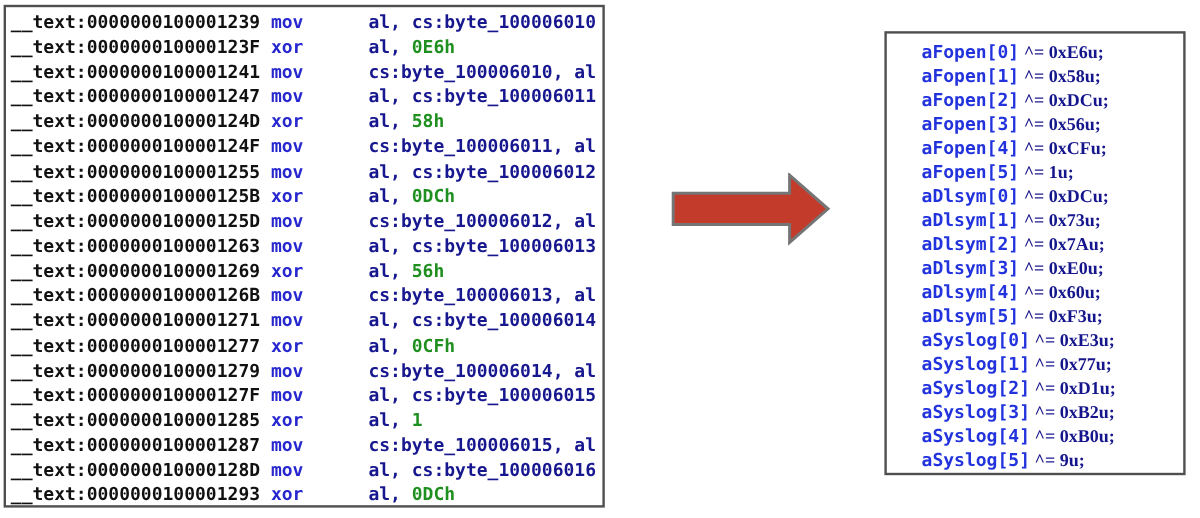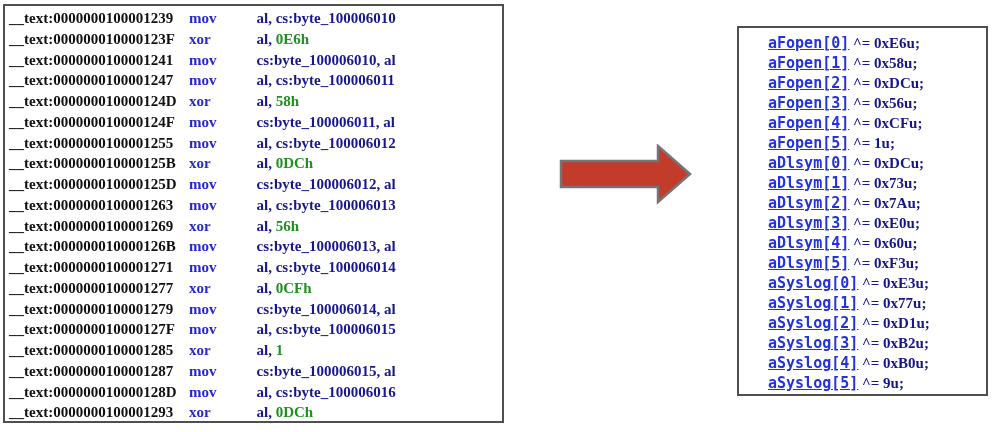--- a/index.html
+++ b/index.html
@@ -12,34 +12,34 @@
     position:relative;width:1000px;height:432px;background:var(--bg);
     font-family:"DejaVu Sans Mono","Liberation Mono",monospace;
     font-weight:bold;overflow:hidden;
   }
   .panel{
     position:absolute;box-sizing:border-box;background:#ffffff;
     border:2px solid var(--panel-border);white-space:pre;
   }
   .disasm-panel{
     left:3px;top:4px;width:501px;height:419px;
-    padding:2px 0 0 4px;font-size:15px;font-family:Liberation Serif, serif;
+    padding:2px 0 0 4px;font-size:15px;
   }
   .dline{height:20.75px;line-height:20.75px;white-space:pre;}
   .addr{display:inline-block;width:24ch;color:var(--addr);}
   .mn{display:inline-block;width:9ch;color:var(--mn);}
   .ops{color:var(--ops);}
   .imm{color:var(--imm);}
   .arrow-wrap{position:absolute;left:558px;top:144px;width:136px;height:64px;}
   .pseudo-panel{
     left:737px;top:26px;width:251px;height:370px;
     padding:5px 0 0 29px;font-size:15px;
   }
   .pline{height:20px;line-height:20px;white-space:pre;}
-  .pname{color:var(--pname);text-decoration:underline;}
+  .pname{color:var(--pname);}
   .pexpr{color:var(--pexpr);font-family:Liberation Serif, serif;}
 </style>
 </head>
 <body>
 
 <div class="stage">
 
   <div class="panel disasm-panel" id="disasm-panel"><div class="dline"><span class="addr">__text:0000000100001239</span><span class="mn">mov</span><span class="ops">al, cs:byte_100006010</span></div><div class="dline"><span class="addr">__text:000000010000123F</span><span class="mn">xor</span><span class="ops">al, </span><span class="imm">0E6h</span></div><div class="dline"><span class="addr">__text:0000000100001241</span><span class="mn">mov</span><span class="ops">cs:byte_100006010, al</span></div><div class="dline"><span class="addr">__text:0000000100001247</span><span class="mn">mov</span><span class="ops">al, cs:byte_100006011</span></div><div class="dline"><span class="addr">__text:000000010000124D</span><span class="mn">xor</span><span class="ops">al, </span><span class="imm">58h</span></div><div class="dline"><span class="addr">__text:000000010000124F</span><span class="mn">mov</span><span class="ops">cs:byte_100006011, al</span></div><div class="dline"><span class="addr">__text:0000000100001255</span><span class="mn">mov</span><span class="ops">al, cs:byte_100006012</span></div><div class="dline"><span class="addr">__text:000000010000125B</span><span class="mn">xor</span><span class="ops">al, </span><span class="imm">0DCh</span></div><div class="dline"><span class="addr">__text:000000010000125D</span><span class="mn">mov</span><span class="ops">cs:byte_100006012, al</span></div><div class="dline"><span class="addr">__text:0000000100001263</span><span class="mn">mov</span><span class="ops">al, cs:byte_100006013</span></div><div class="dline"><span class="addr">__text:0000000100001269</span><span class="mn">xor</span><span class="ops">al, </span><span class="imm">56h</span></div><div class="dline"><span class="addr">__text:000000010000126B</span><span class="mn">mov</span><span class="ops">cs:byte_100006013, al</span></div><div class="dline"><span class="addr">__text:0000000100001271</span><span class="mn">mov</span><span class="ops">al, cs:byte_100006014</span></div><div class="dline"><span class="addr">__text:0000000100001277</span><span class="mn">xor</span><span class="ops">al, </span><span class="imm">0CFh</span></div><div class="dline"><span class="addr">__text:0000000100001279</span><span class="mn">mov</span><span class="ops">cs:byte_100006014, al</span></div><div class="dline"><span class="addr">__text:000000010000127F</span><span class="mn">mov</span><span class="ops">al, cs:byte_100006015</span></div><div class="dline"><span class="addr">__text:0000000100001285</span><span class="mn">xor</span><span class="ops">al, </span><span class="imm">1</span></div><div class="dline"><span class="addr">__text:0000000100001287</span><span class="mn">mov</span><span class="ops">cs:byte_100006015, al</span></div><div class="dline"><span class="addr">__text:000000010000128D</span><span class="mn">mov</span><span class="ops">al, cs:byte_100006016</span></div><div class="dline"><span class="addr">__text:0000000100001293</span><span class="mn">xor</span><span class="ops">al, </span><span class="imm">0DCh</span></div></div>
 
   <div class="arrow-wrap">

